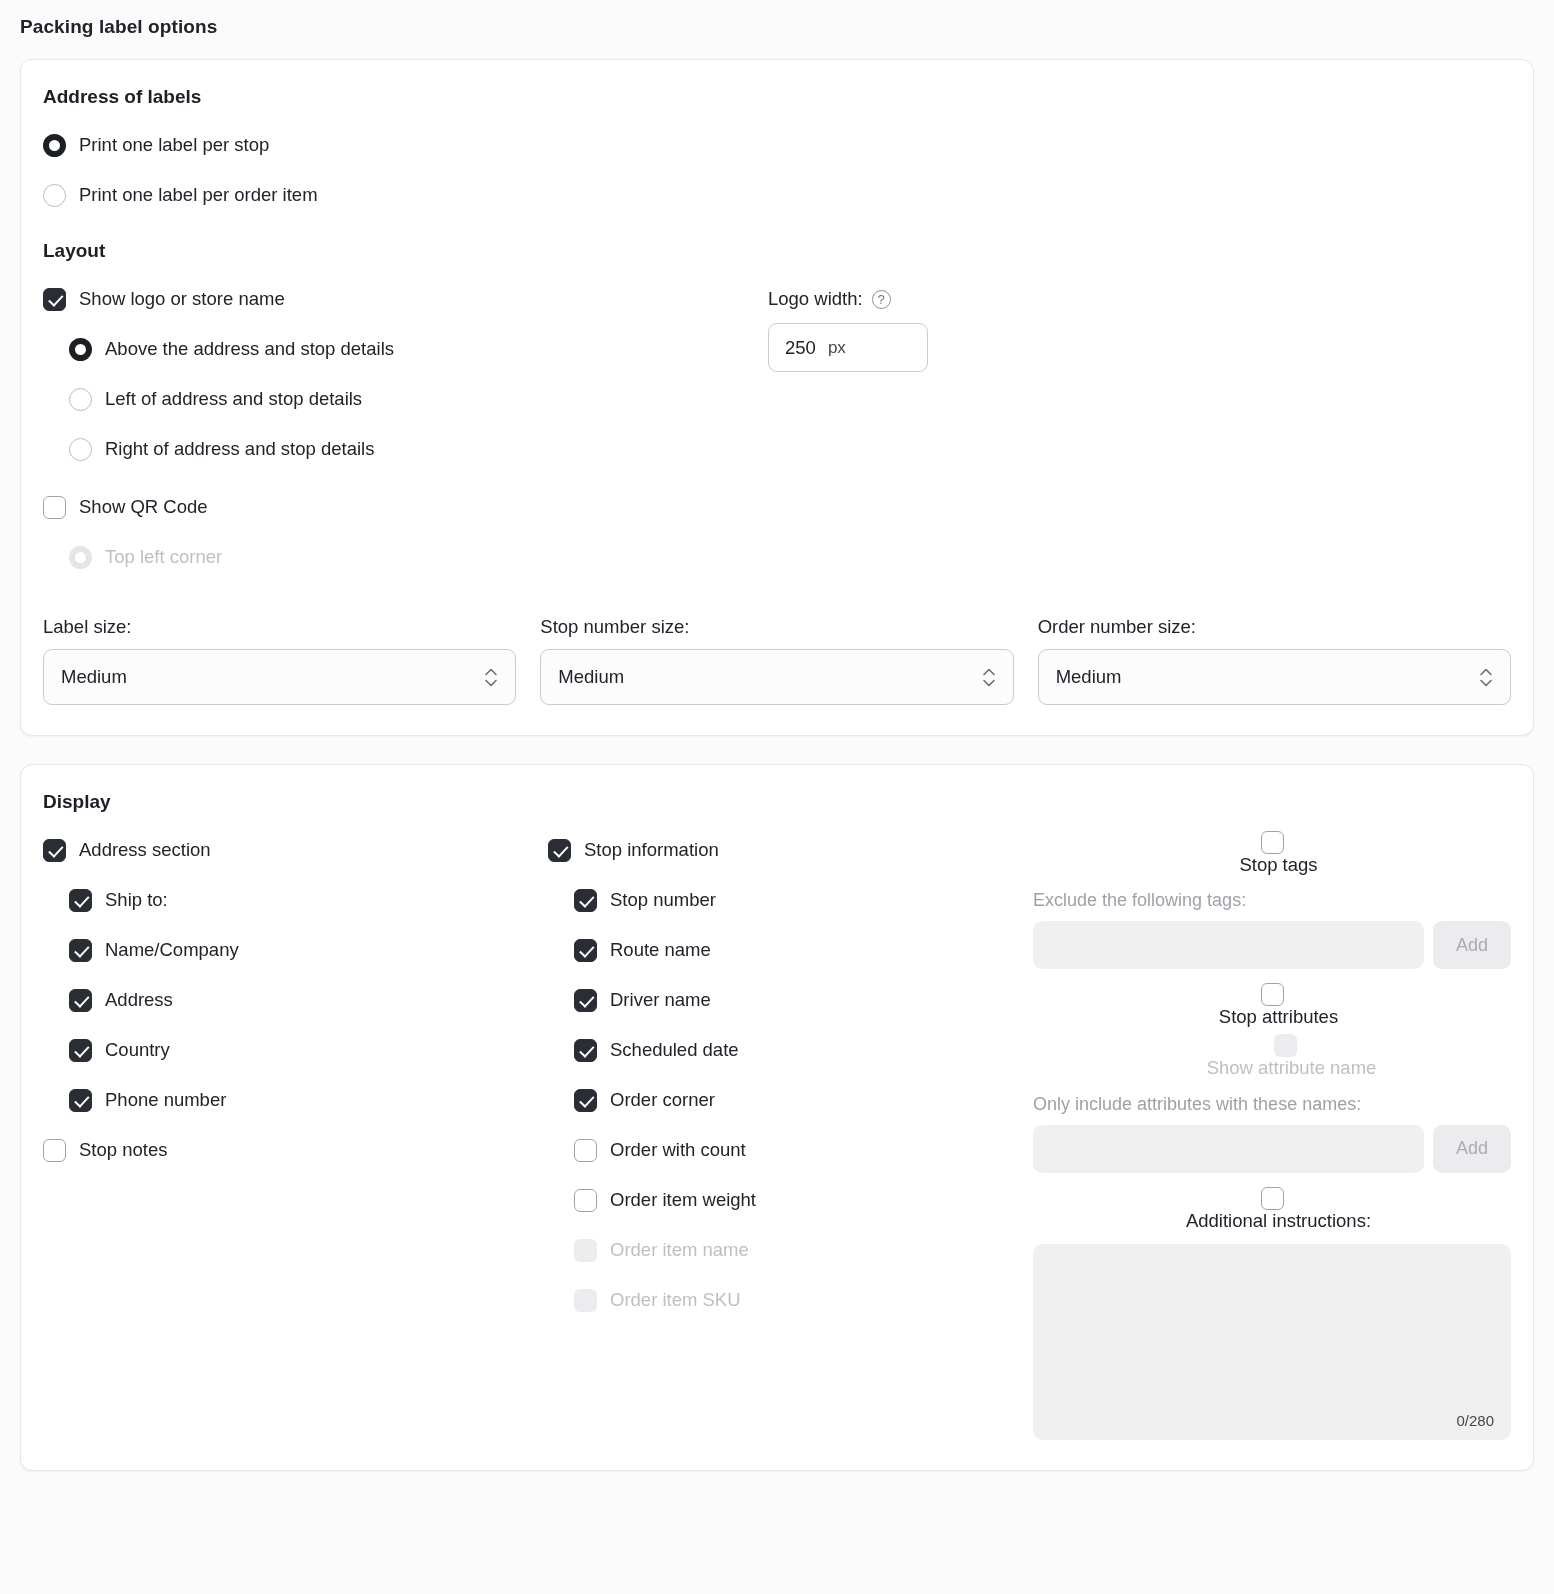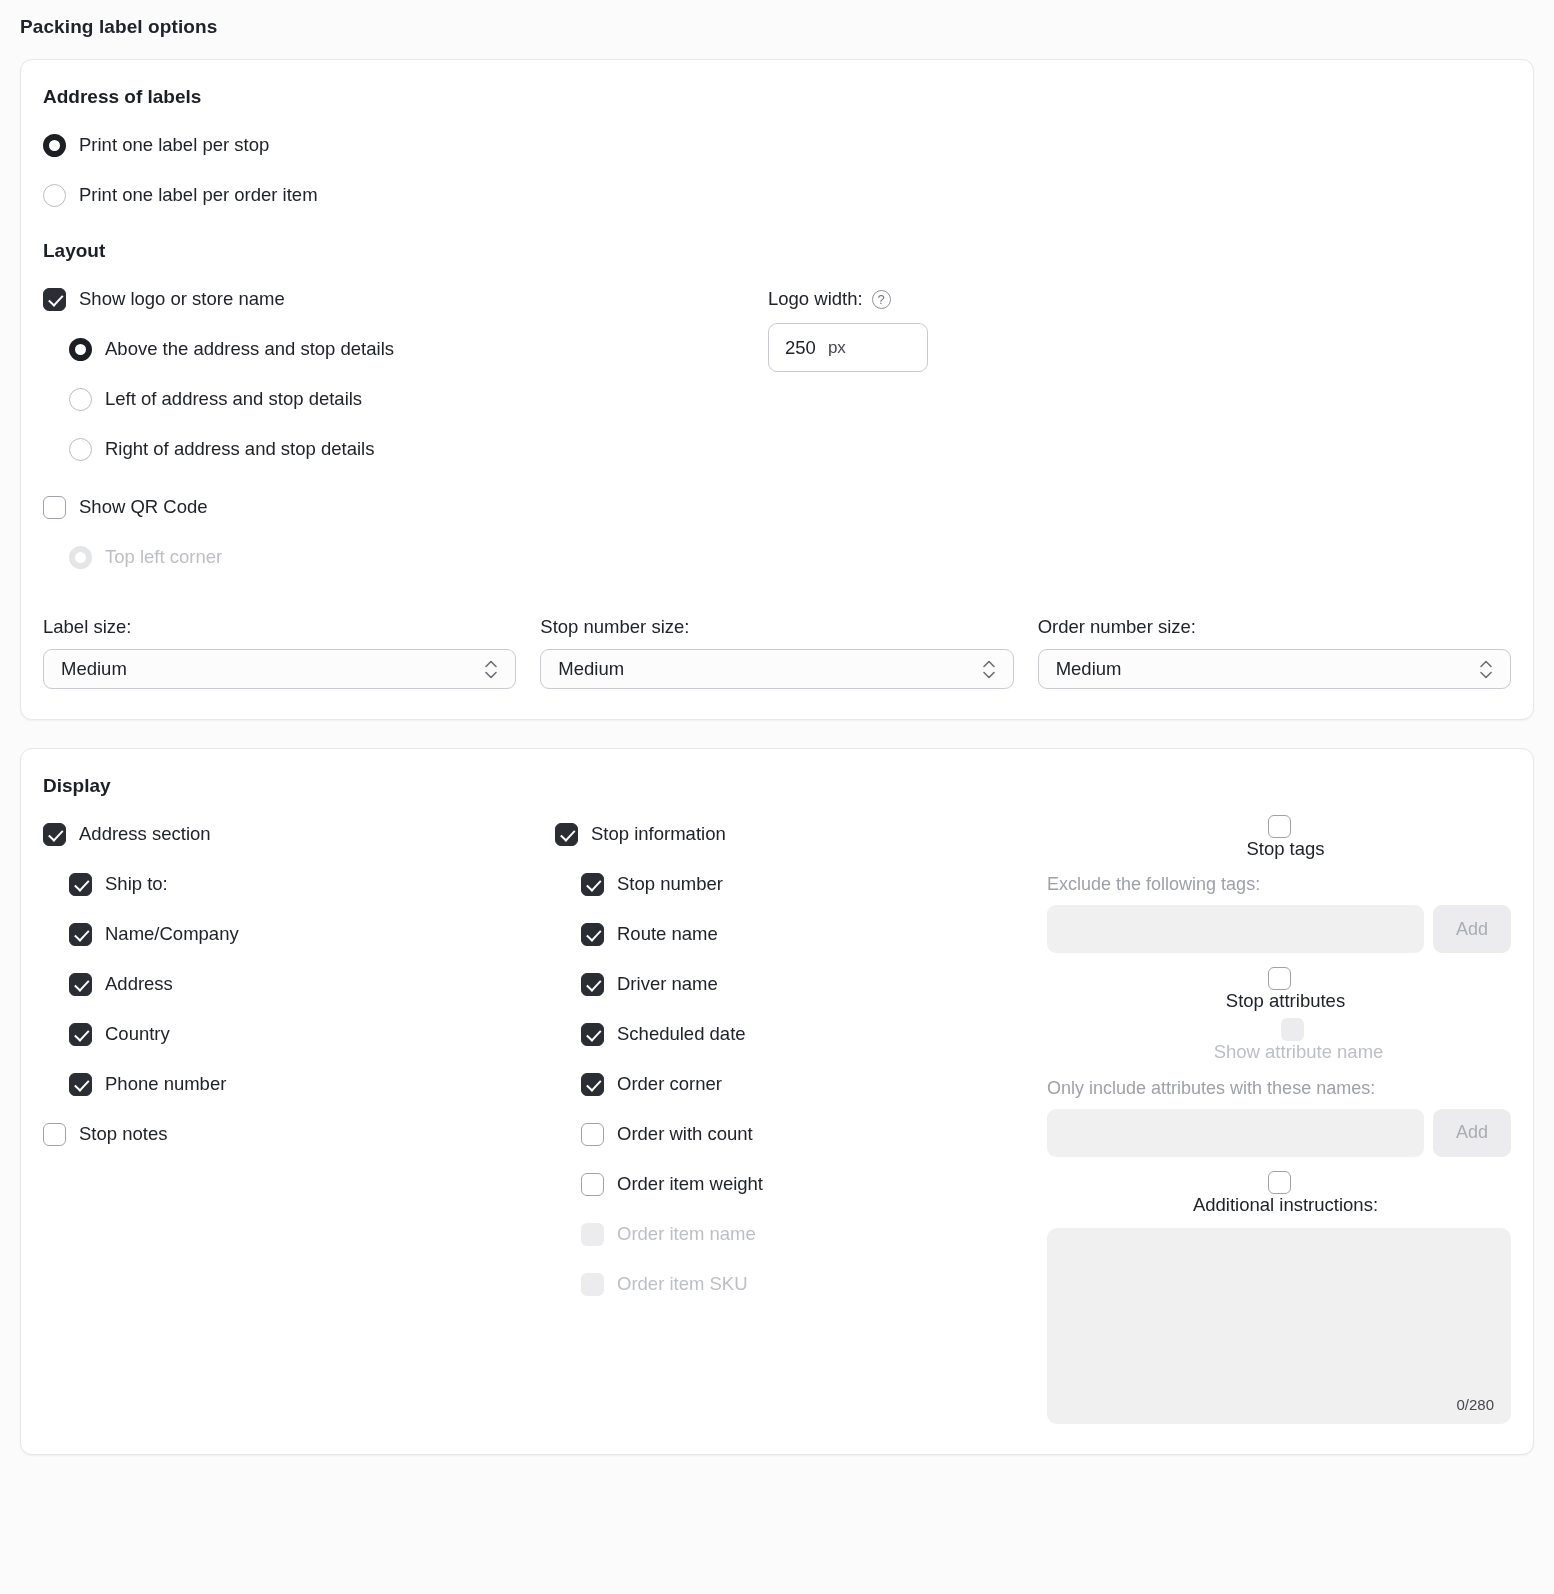--- a/index.html
+++ b/index.html
@@ -148,34 +148,34 @@
     gap: 24px;
     margin-top: 40px;
   }
   .select-field { flex: 1 1 0; min-width: 0; }
   .select-label {
     font-size: 18.5px;
     color: #20242a;
     margin-bottom: 11px;
   }
   .select-box {
-    height: 40px;
+    height: 56px;
     border: 1.4px solid #c8cbcf;
     border-radius: 9px;
     background: #fcfcfc;
     display: flex;
     align-items: center;
     justify-content: space-between;
     padding: 0 17px;
   }
   .select-box .sel-val { font-size: 18.5px; color: #20242a; }
   .stepper { display: flex; flex-direction: column; gap: 3px; color: #6b6f76; }
 
   
-  .display-cols { display: flex; gap: 12px; }
+  .display-cols { display: flex; gap: 5px; }
   .col-a { flex: 0 0 500px; }
   .col-b { flex: 0 0 480px; }
   .col-c { flex: 1 1 auto; }
 
   .sub-label {
     font-size: 18px;
     color: #9ea1a7;
     margin: 14px 0 10px 0;
   }
   .input-with-add {

